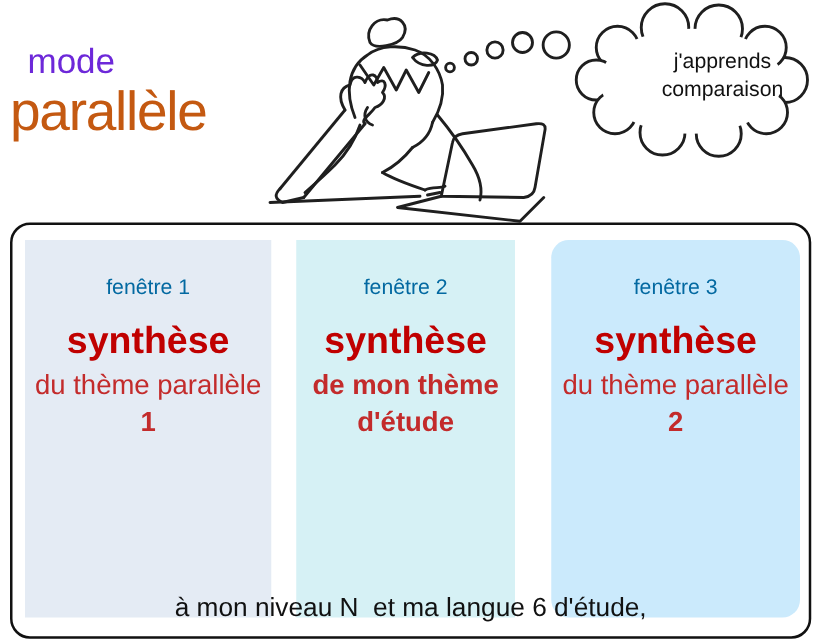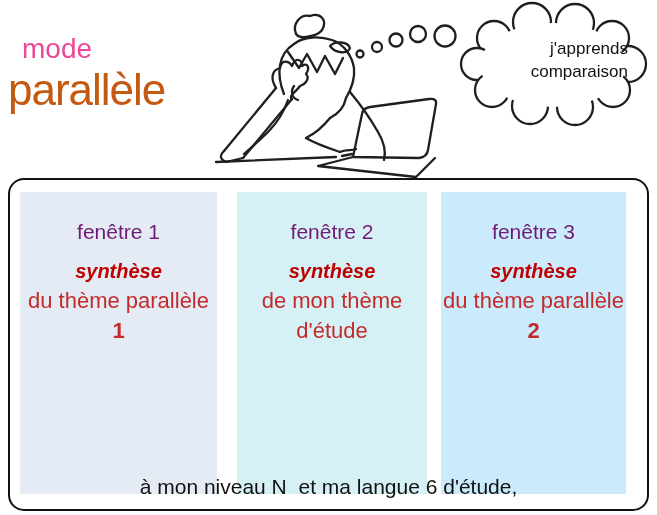--- a/index.html
+++ b/index.html
@@ -5,51 +5,51 @@
   html,body{margin:0;padding:0;}
   body{
     width:657px;height:515px;position:relative;overflow:hidden;
     background:#ffffff;
     font-family:"Liberation Sans", sans-serif;
     color:#1a1a1a;
   }
   
   .mode-label{
     position:absolute;left:22px;top:34px;
-    font-size:28px;line-height:1.1;color:#ec4899;
+    font-size:28px;line-height:1.1;color:#6d28d9;
   }
   .mode-value{
     position:absolute;left:8px;top:68px;
     font-size:44px;font-weight:normal;line-height:1.0;
     letter-spacing:-1px;
   }
   
   .scene{position:absolute;left:0;top:0;width:657px;height:185px;}
   .ln{fill:none;stroke:#1f1f1f;stroke-width:2.3;stroke-linecap:round;stroke-linejoin:round;}
   .puff{fill:#ffffff;stroke:#1f1f1f;stroke-width:2.3;}
   .cloud-cover{fill:#ffffff;stroke:none;}
   .bubble-text{
-    position:absolute;left:478px;top:37px;width:150px;
-    text-align:right;font-size:17px;line-height:23px;color:#111;
+    position:absolute;left:503px;top:37px;width:150px;
+    text-align:center;font-size:17px;line-height:23px;color:#111;
   }
   
   .board{
     position:absolute;left:8px;top:178px;width:641px;height:333px;
     box-sizing:border-box;border:2.5px solid #111;border-radius:16px;
     background:#ffffff;
   }
   .panel{
     position:absolute;top:192px;height:302px;
     text-align:center;
   }
   .panel-1{left:20px;width:197px;}
-  .panel-2{left:237px;width:190px;}
-  .panel-3{left:441px;width:185px;}
-  .panel-name{margin-top:28px;font-size:21px;color:#701a75;}
-  .panel-heading{margin-top:16px;font-size:20px;font-weight:bold;font-style:italic;}
+  .panel-2{left:237px;width:175px;}
+  .panel-3{left:441px;width:199px;border-radius:14px;}
+  .panel-name{margin-top:28px;font-size:17px;color:#0369a1;}
+  .panel-heading{margin-top:16px;font-size:30px;font-weight:bold;}
   .panel-detail{margin-top:3px;font-size:22px;line-height:30px;}
   .detail-bold{font-weight:bold;}
   .footer-text{
     position:absolute;left:8px;top:394px;width:641px;
     text-align:center;font-size:21px;line-height:37px;color:#111;
     white-space:pre-wrap;
   }
 </style>
 </head>
 <body>
@@ -125,21 +125,21 @@
   <div class="panel-heading" style="color: rgb(192, 0, 0);">synthèse</div>
   <div class="panel-detail" style="color: rgb(195, 43, 43);">
     <div>du thème parallèle</div>
     <div class="detail-bold">1</div>
   </div>
 </div>
 
 <div class="panel panel-2" style="background: rgb(214, 241, 245);">
   <div class="panel-name">fenêtre 2</div>
   <div class="panel-heading" style="color: rgb(192, 0, 0);">synthèse</div>
-  <div class="panel-detail" style="color: rgb(195, 43, 43);">
+  <div class="panel-detail" style="color: rgb(195, 43, 43); font-weight: bold;">
     <div>de mon thème</div>
     <div>d'étude</div>
   </div>
 </div>
 
 <div class="panel panel-3" style="background: rgb(203, 234, 252);">
   <div class="panel-name">fenêtre 3</div>
   <div class="panel-heading" style="color: rgb(192, 0, 0);">synthèse</div>
   <div class="panel-detail" style="color: rgb(195, 43, 43);">
     <div>du thème parallèle</div>

